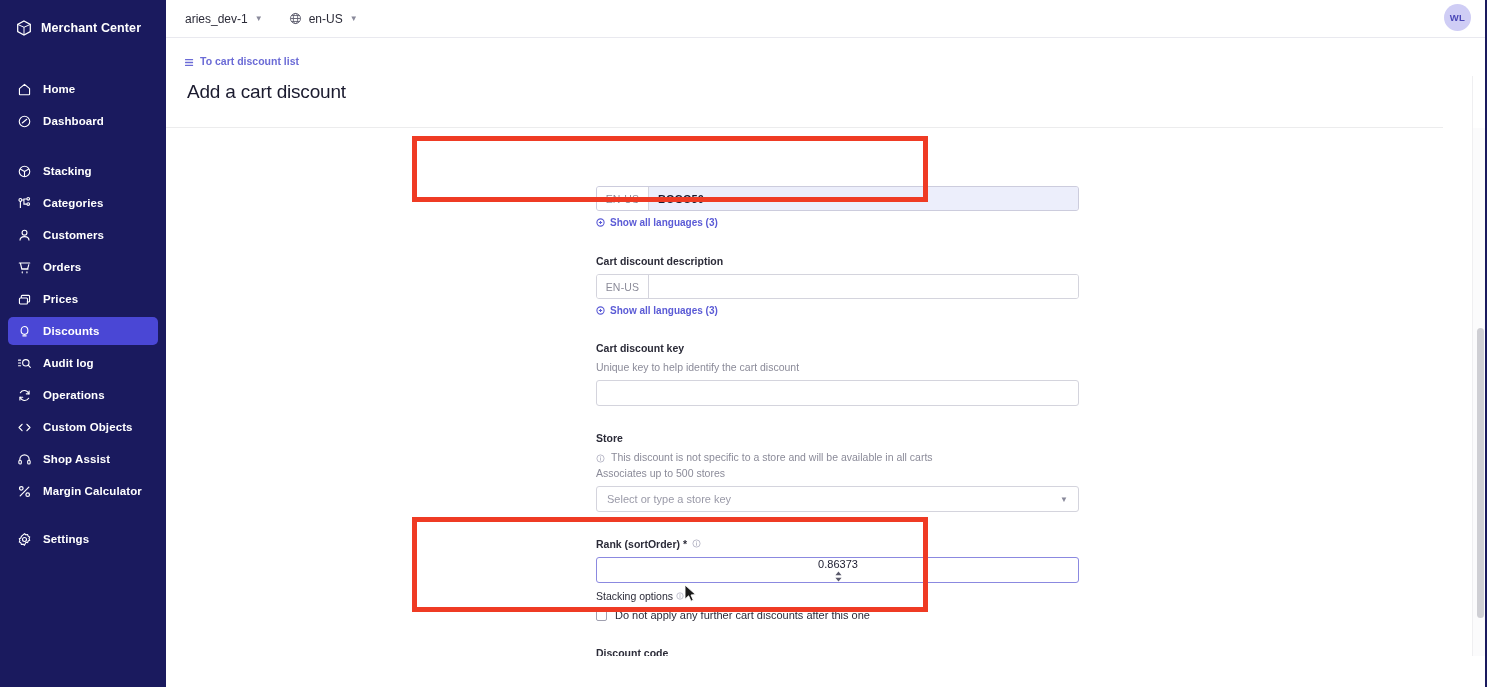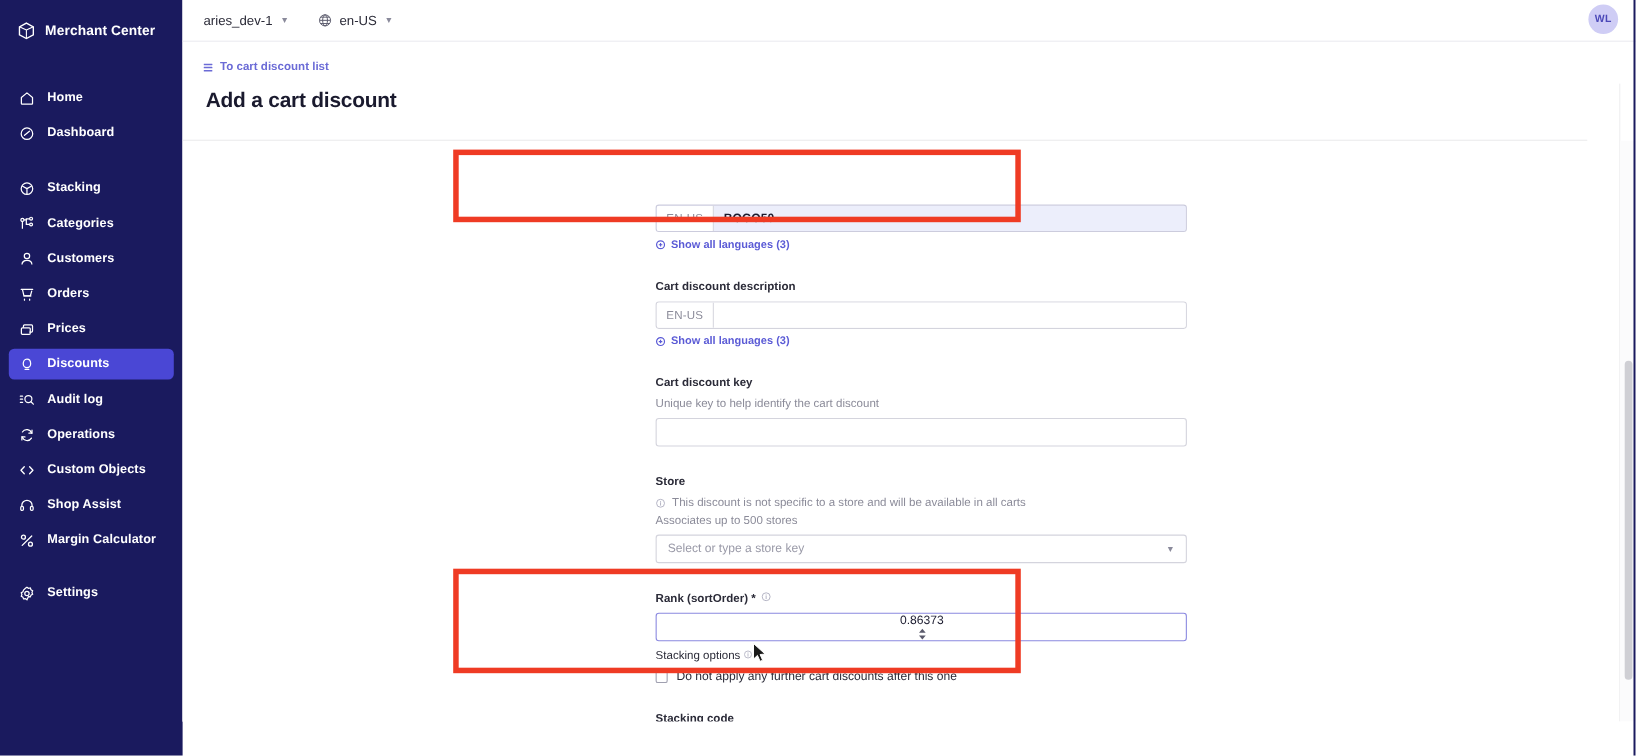--- a/index.html
+++ b/index.html
@@ -94,21 +94,21 @@
   .breadcrumb {
     display:flex; align-items:center; gap: 6px;
     margin: 17px 0 0 19px;
     font-size: 10.5px; color: #6b6bd6; cursor:pointer;
     font-weight: 600;
   }
   .bc-icon { width: 9px; height: 9px; display:block; }
 
   .page-title {
     margin: 14px 0 0 21px;
-    font-size: 19px; font-weight: bold; color: #1a1a2e;
+    font-size: 19px; font-weight: normal; color: #1a1a2e;
     letter-spacing: -0.2px;
   }
 
   .divider-h {
     position:absolute; left:0; right: 44px; top: 89px;
     height:1px; background:#ececed;
   }
 
   
   .form-col {
@@ -537,21 +537,21 @@
               </svg>
             </span>
           </div>
           <div class="cb-row">
             <span class="cb-box"></span>
             <span class="cb-text">Do not apply any further cart discounts after this one</span>
           </div>
         </div>
 
         <div class="field" style="margin-top:26px;">
-          <div class="field-label">Stacking code</div>
+          <div class="field-label">Discount code</div>
           <div class="radio-row">
             <label class="radio">
               <span class="radio-mark"></span>
               <span class="radio-text">Required</span>
             </label>
             <span class="radio-gap"></span>
             <label class="radio checked">
               <span class="radio-mark"></span>
               <span class="radio-text">Not required</span>
             </label>

